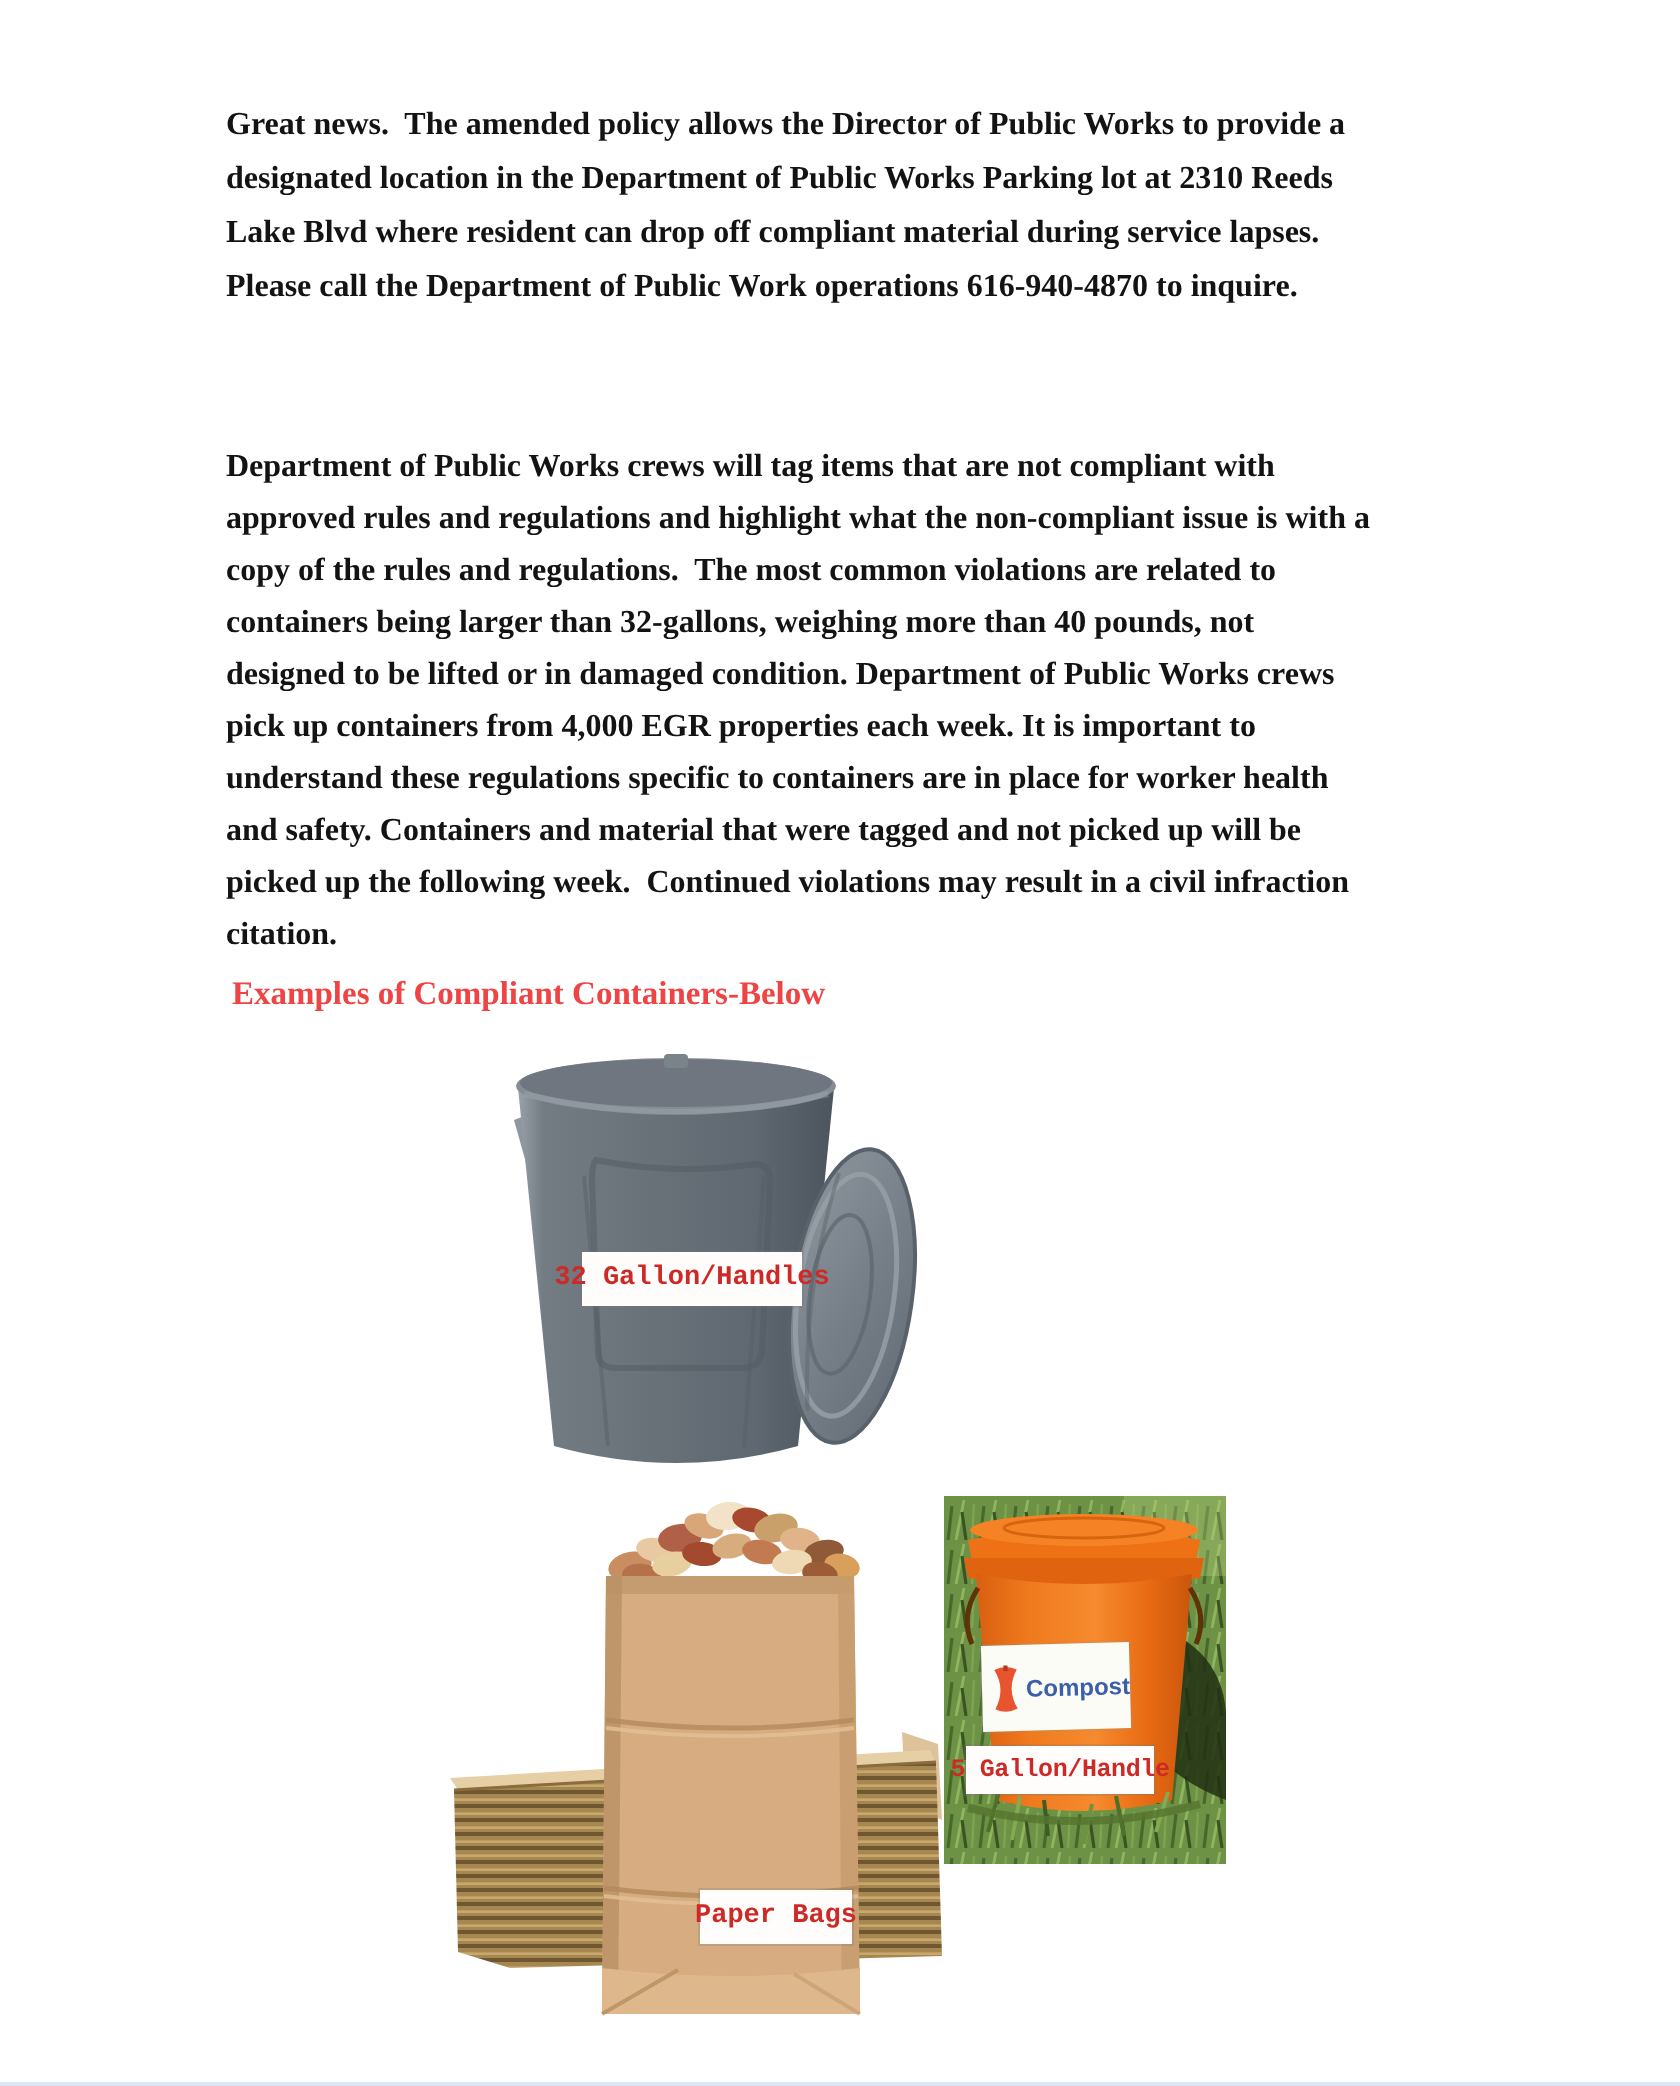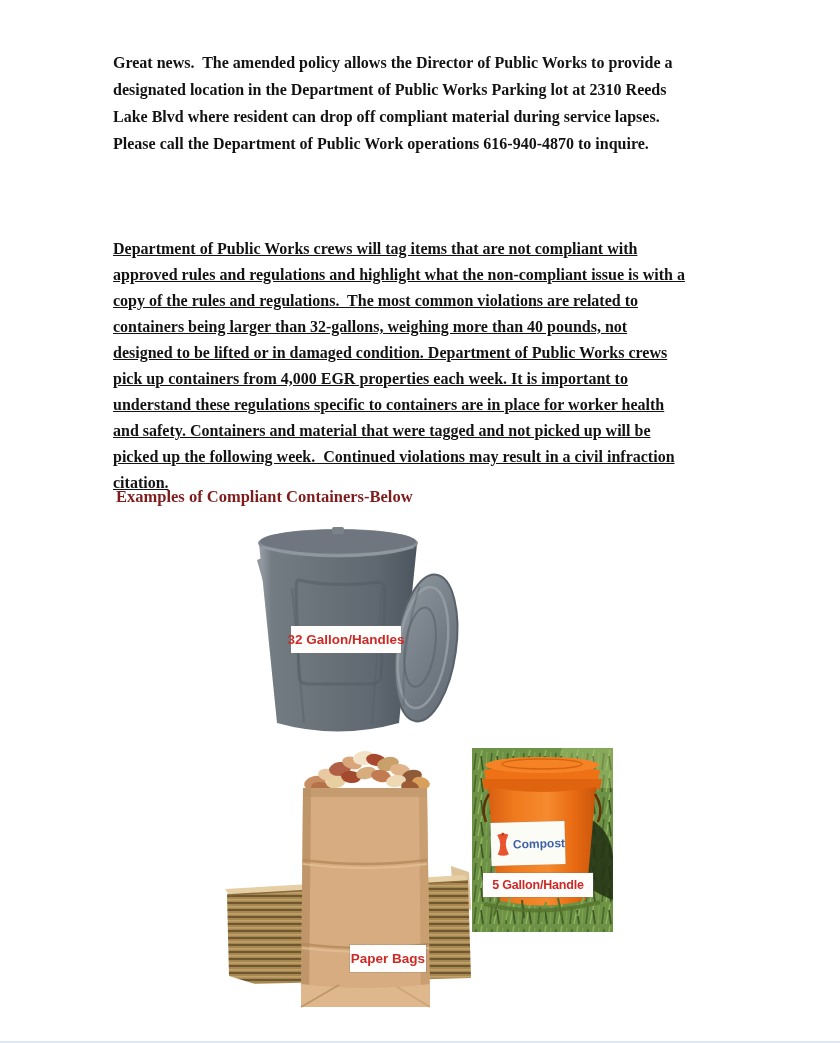--- a/index.html
+++ b/index.html
@@ -6,41 +6,41 @@
   html,body { background:#ffffff; }
   .page {
     position:relative; width:840px; height:1043px; background:#ffffff;
     overflow:hidden; font-family:"Liberation Serif", serif; color:#141414;
   }
   .para {
     position:absolute; left:113px; width:705px;
     font-weight:bold; font-size:16px; white-space:pre-wrap; color:#131313;
   }
   .para-intro  { top:49px;  line-height:27px; }
-  .para-answer { top:236px; line-height:26px;text-decoration:underline; }
+  .para-answer { top:221px; line-height:26px; }
   .question {
     position:absolute; left:85px; top:172px; width:600px;
     font-weight:normal; font-size:16px; color:#1c1c1c; white-space:pre;
   }
   .examples-heading {
     position:absolute; left:116px; top:487px;
-    font-weight:bold; font-size:16.5px; color:#7f1d1d;
+    font-weight:bold; font-size:16.5px; color:#ef4444;
   }
   .fig { position:absolute; }
   .fig svg { display:block; }
   .imglabel {
     position:absolute; background:#fffdfb;
     display:flex; align-items:center; justify-content:center;
-    font-family:Liberation Sans, sans-serif; font-weight:bold;
+    font-family:Liberation Mono, monospace; font-weight:bold;
     box-shadow:0 0 0 1px rgba(120,120,120,.25);
     white-space:nowrap;
   }
   .trash-label   { left:35px;  top:100px; width:110px; height:27px; font-size:13.5px; }
   .paper-label   { left:135px; top:197px; width:76px;  height:27px; font-size:13.5px; }
-  .gallon-label  { left:11px;  top:125px; width:110px;  height:24px; font-size:12.5px; letter-spacing:-0.2px; }
+  .gallon-label  { left:11px;  top:125px; width:94px;  height:24px; font-size:12.5px; letter-spacing:-0.2px; }
   .compost-sticker {
     position:absolute; left:19px; top:74px; width:74px; height:43px;
     background:#fcfcf6; transform:rotate(-1.5deg);
     display:flex; align-items:center; gap:3px; padding-left:5px;
     font-family:"Liberation Sans", sans-serif; font-weight:bold; font-size:12px;
     box-shadow:0 0 0 1px rgba(150,150,150,.2);
   }
   .bottom-rule {
     position:absolute; left:0; right:0; bottom:0; height:2px; background:#dbe7f2;
   }

